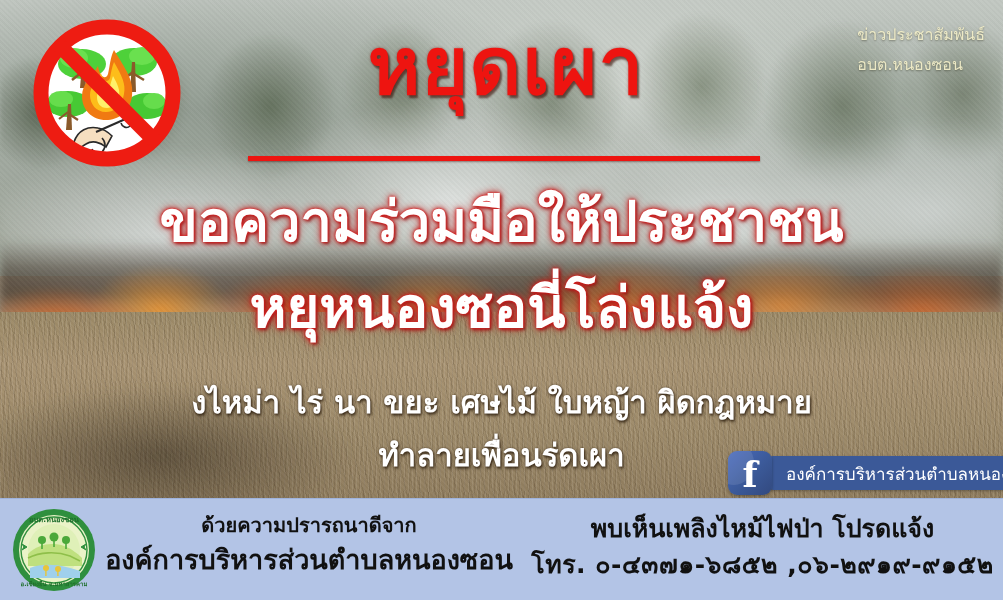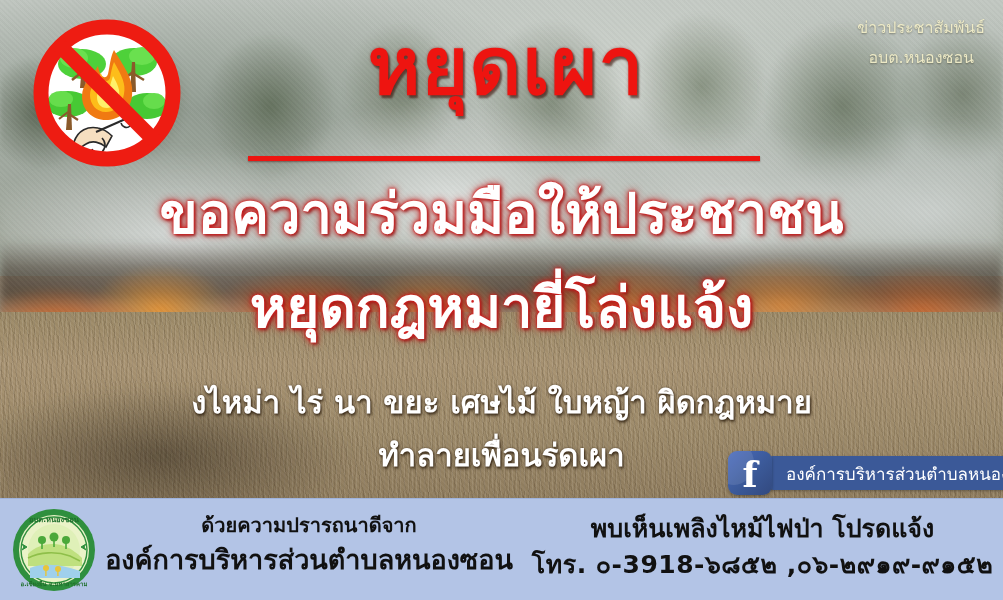--- a/index.html
+++ b/index.html
@@ -111,21 +111,21 @@
   
   .sub{
     position:absolute;width:100%;text-align:center;
     font-size:56px;line-height:1.06;font-weight:700;
     color:#ffffff;
     text-shadow:
       0 0 2px #d22, 0 0 4px #c22, 0 0 9px rgba(190,20,20,.95),
       2px 2px 3px rgba(120,10,10,.75);
     white-space:nowrap;
   }
-  .sub1{top:184px;}
+  .sub1{top:192px;}
   .sub2{top:278px;}
 
   
   .body-line{
     position:absolute;width:100%;text-align:center;
     font-size:31px;line-height:1.1;font-weight:600;
     color:#ffffff;
     text-shadow:1px 2px 3px rgba(40,26,10,.85), 0 0 2px rgba(60,40,20,.8);
     white-space:nowrap;
   }
@@ -156,21 +156,21 @@
   .fb-label{
     background:#3b5998;color:#fff;
     height:34px;display:flex;align-items:center;
     padding:0 14px 0 16px;margin-left:-2px;
     font-size:17px;border-radius:3px;white-space:nowrap;
     box-shadow:0 1px 3px rgba(0,0,0,.3);
   }
 
   
   .caption{
-    position:absolute;right:18px;top:13px;text-align:center;
+    position:absolute;right:18px;top:20px;text-align:left;
     color:#f1edc8;font-size:16px;line-height:1.9;
     text-shadow:0 1px 2px rgba(60,60,40,.55);
     opacity:.95;
   }
 
   
   .footer{
     position:absolute;left:0;bottom:0;width:100%;height:102px;
     background:#b3c4e6;
     border-top:1px solid #9fb3dc;
@@ -254,21 +254,21 @@
 
   <div class="caption">
     <div>ข่าวประชาสัมพันธ์</div>
     <div>อบต.หนองซอน</div>
   </div>
 
   <div class="headline">หยุดเผา</div>
   <div class="rule"></div>
 
   <div class="sub sub1">ขอความร่วมมือให้ประชาชน</div>
-  <div class="sub sub2">หยุดกฎหมายี่โล่งแจ้ง</div>
+  <div class="sub sub2">หยุหนองซอนี่โล่งแจ้ง</div>
 
   <div class="body-line body1">งไหม่า ไร่ นา ขยะ เศษไม้ ใบหญ้า ผิดกฎหมาย</div>
   <div class="body-line body2">ทำลายเพื่อนร่ดเผา</div>
 
   <div class="fb">
     <div class="fb-icon">
       <div class="fb-f">f</div>
     </div>
     <div class="fb-label">องค์การบริหารส่วนตำบลหนองซอน</div>
   </div>
@@ -307,18 +307,18 @@
       </svg>
     </div>
 
     <div class="foot-left">
       <div class="fl1">ด้วยความปรารถนาดีจาก</div>
       <div class="fl2">องค์การบริหารส่วนตำบลหนองซอน</div>
     </div>
 
     <div class="foot-right">
       <div class="fr1">พบเห็นเพลิงไหม้ไฟป่า โปรดแจ้ง</div>
-      <div class="fr2">โทร. ๐-3918-๖๘๕๒ ,๐๖-๒๙๑๙-๙๑๕๒</div>
+      <div class="fr2">โทร. ๐-๔๓๗๑-๖๘๕๒ ,๐๖-๒๙๑๙-๙๑๕๒</div>
     </div>
 
   </div>
 
 </div>
 
 </body></html>

